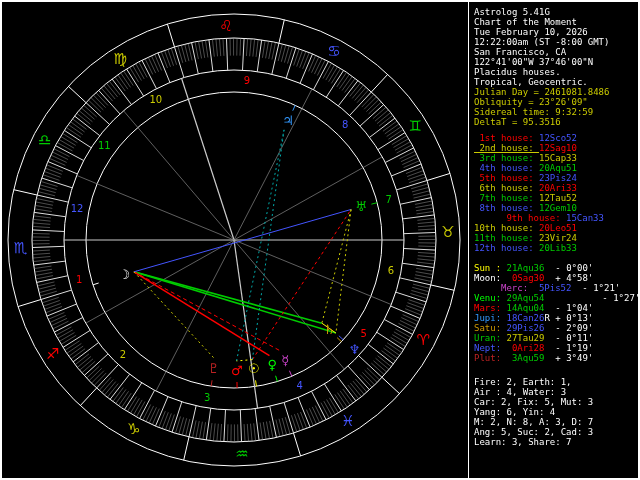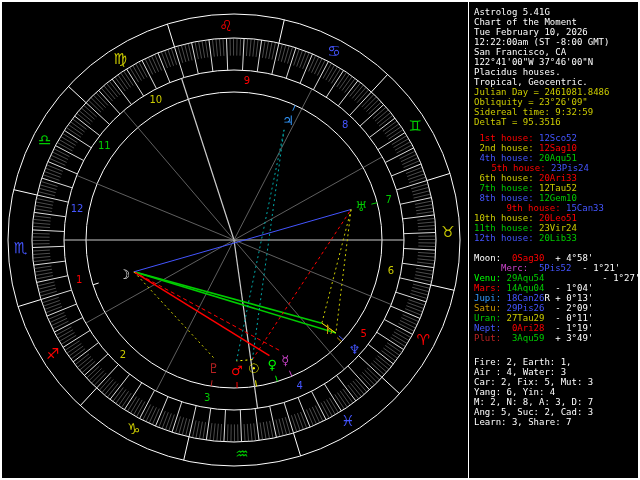--- a/index.html
+++ b/index.html
@@ -483,32 +483,34 @@
         <div class="line"><span style="color: rgb(255, 255, 255);">122°41'00"W 37°46'00"N</span></div>
         <div class="line"><span style="color: rgb(255, 255, 255);">Placidus houses.</span></div>
         <div class="line"><span style="color: rgb(255, 255, 255);">Tropical, Geocentric.</span></div>
         <div class="line"><span style="color: rgb(204, 204, 0);">Julian Day = 2461081.8486</span></div>
         <div class="line"><span style="color: rgb(204, 204, 0);">Obliquity = 23°26'09"</span></div>
         <div class="line"><span style="color: rgb(204, 204, 0);">Sidereal time: 9:32:59</span></div>
         <div class="line"><span style="color: rgb(204, 204, 0);">DeltaT = 95.3516</span></div>
       </div>
     <div id="houses">
         <div class="line"><span style="color: rgb(255, 0, 0);"> 1st house: </span><span style="color: rgb(68, 85, 255);">12Sco52</span></div>
-        <div class="line"><span style="color: rgb(204, 204, 0);"> 2nd house: </span><span style="color: rgb(255, 0, 0);">12Sag10</span></div>
+        <div class="line"><span style="color: rgb(204, 204, 0); text-decoration: underline;"> 2nd house: </span><span style="color: rgb(255, 0, 0);">12Sag10</span></div>
+        <div class="line"><span style="color: rgb(0, 204, 0);"> 3rd house: </span><span style="color: rgb(204, 204, 0);">15Cap33</span></div>
         <div class="line"><span style="color: rgb(68, 85, 255);"> 4th house: </span><span style="color: rgb(0, 204, 0);">20Aqu51</span></div>
-        <div class="line"><span style="color: rgb(255, 0, 0); margin-left: 12px;"> 5th house: </span><span style="color: rgb(68, 85, 255);">23Pis24</span></div>
+        <div class="line"><span style="color: rgb(255, 0, 0);"> 5th house: </span><span style="color: rgb(68, 85, 255);">23Pis24</span></div>
         <div class="line"><span style="color: rgb(204, 204, 0);"> 6th house: </span><span style="color: rgb(255, 0, 0);">20Ari33</span></div>
         <div class="line"><span style="color: rgb(0, 204, 0);"> 7th house: </span><span style="color: rgb(204, 204, 0);">12Tau52</span></div>
         <div class="line"><span style="color: rgb(68, 85, 255);"> 8th house: </span><span style="color: rgb(0, 204, 0);">12Gem10</span></div>
         <div class="line"><span style="color: rgb(255, 0, 0); margin-left: 27px;"> 9th house: </span><span style="color: rgb(68, 85, 255);">15Can33</span></div>
         <div class="line"><span style="color: rgb(204, 204, 0);">10th house: </span><span style="color: rgb(255, 0, 0);">20Leo51</span></div>
         <div class="line"><span style="color: rgb(0, 204, 0);">11th house: </span><span style="color: rgb(204, 204, 0);">23Vir24</span></div>
         <div class="line"><span style="color: rgb(68, 85, 255);">12th house: </span><span style="color: rgb(0, 204, 0);">20Lib33</span></div>
       </div>
     <div id="planets">
+        <div class="line"><span style="color: rgb(255, 255, 0);">Sun : </span><span style="color: rgb(0, 204, 0);">21Aqu36</span><span style="color: rgb(255, 255, 255);"> </span><span style="color: rgb(255, 255, 255);"> - 0°00'</span></div>
         <div class="line"><span style="color: rgb(255, 255, 255);">Moon: </span><span style="color: rgb(255, 0, 0);"> 0Sag30</span><span style="color: rgb(255, 255, 255);"> </span><span style="color: rgb(255, 255, 255);"> + 4°58'</span></div>
         <div class="line"><span style="color: rgb(204, 68, 204); margin-left: 27px;">Merc: </span><span style="color: rgb(68, 85, 255);"> 5Pis52</span><span style="color: rgb(255, 255, 255);"> </span><span style="color: rgb(255, 255, 255);"> - 1°21'</span></div>
         <div class="line"><span style="color: rgb(0, 255, 0);">Venu: </span><span style="color: rgb(0, 204, 0);">29Aqu54</span><span style="color: rgb(255, 255, 255);"> </span><span style="color: rgb(255, 255, 255); margin-left: 47px;"> - 1°27'</span></div>
         <div class="line"><span style="color: rgb(255, 0, 0);">Mars: </span><span style="color: rgb(0, 204, 0);">14Aqu04</span><span style="color: rgb(255, 255, 255);"> </span><span style="color: rgb(255, 255, 255);"> - 1°04'</span></div>
         <div class="line"><span style="color: rgb(51, 153, 255);">Jupi: </span><span style="color: rgb(68, 85, 255);">18Can26</span><span style="color: rgb(255, 255, 255);">R</span><span style="color: rgb(255, 255, 255);"> + 0°13'</span></div>
         <div class="line"><span style="color: rgb(204, 153, 0);">Satu: </span><span style="color: rgb(68, 85, 255);">29Pis26</span><span style="color: rgb(255, 255, 255);"> </span><span style="color: rgb(255, 255, 255);"> - 2°09'</span></div>
         <div class="line"><span style="color: rgb(0, 204, 0);">Uran: </span><span style="color: rgb(204, 204, 0);">27Tau29</span><span style="color: rgb(255, 255, 255);"> </span><span style="color: rgb(255, 255, 255);"> - 0°11'</span></div>
         <div class="line"><span style="color: rgb(68, 85, 255);">Nept: </span><span style="color: rgb(255, 0, 0);"> 0Ari28</span><span style="color: rgb(255, 255, 255);"> </span><span style="color: rgb(255, 255, 255);"> - 1°19'</span></div>
         <div class="line"><span style="color: rgb(187, 34, 34);">Plut: </span><span style="color: rgb(0, 204, 0);"> 3Aqu59</span><span style="color: rgb(255, 255, 255);"> </span><span style="color: rgb(255, 255, 255);"> + 3°49'</span></div>
       </div>

